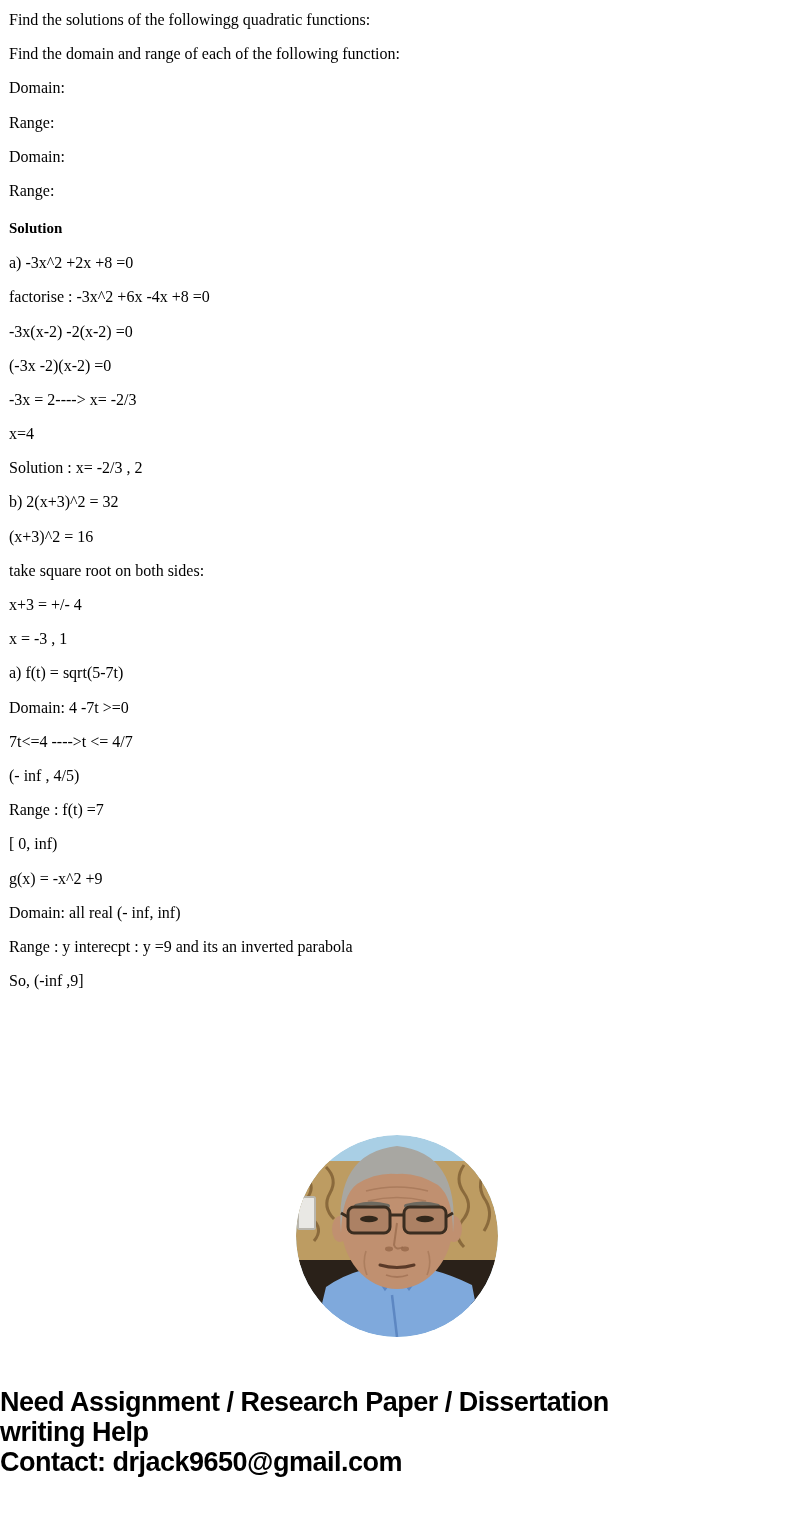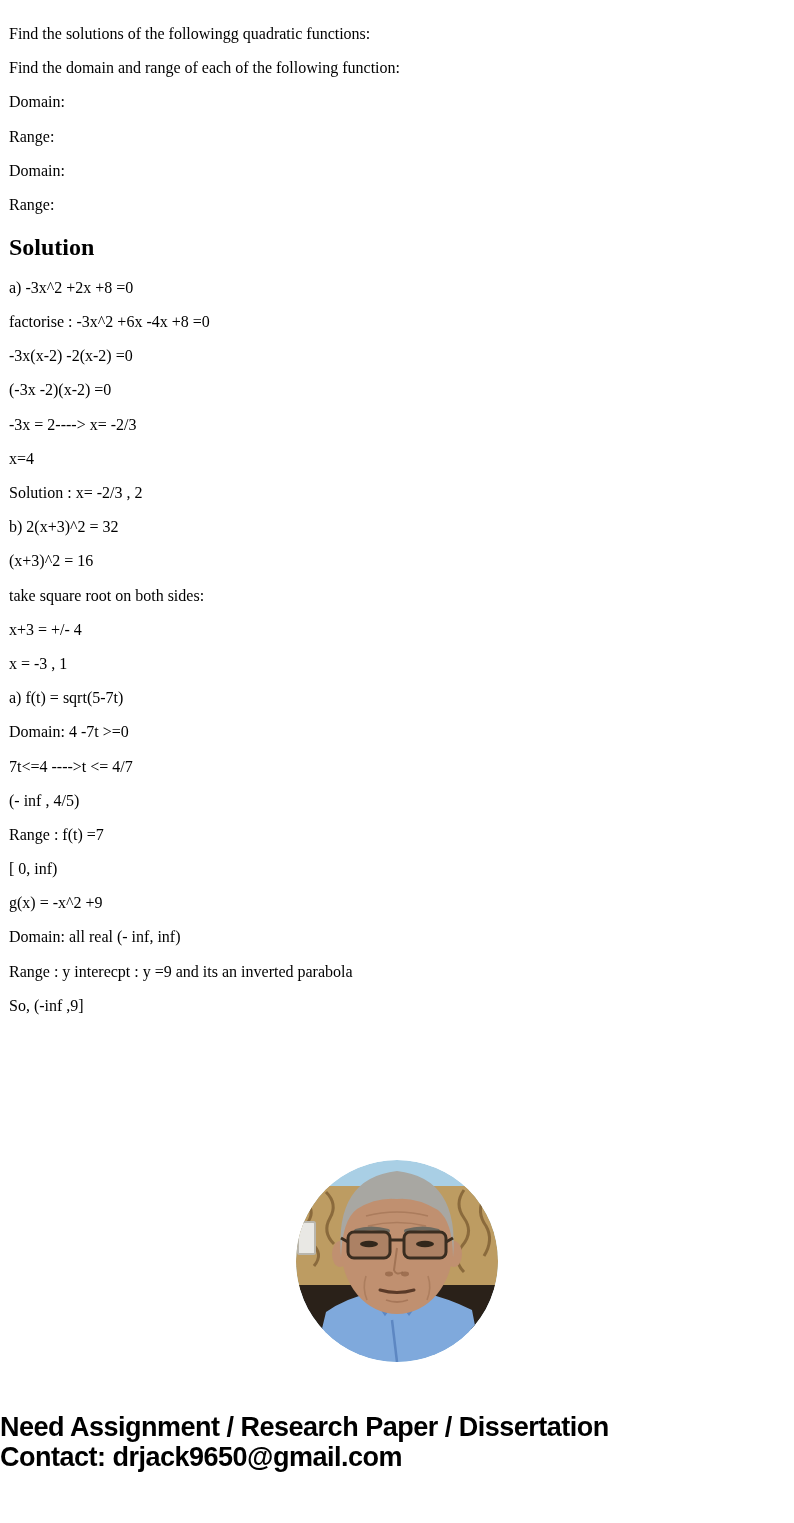--- a/index.html
+++ b/index.html
@@ -5,30 +5,30 @@
   * { box-sizing: border-box; }
   html, body { margin: 0; padding: 0; background: #ffffff; }
   body {
     width: 794px;
     min-height: 1523px;
     font-family: "Liberation Serif", serif;
     color: #000000;
     position: relative;
   }
   .doc {
-    padding: 24px 10px 0 9px;
+    padding: 10px 10px 0 9px;
   }
   .doc-line {
     font-size: 16px;
     line-height: 1.2;
     margin: 0 0 15px 0;
     white-space: pre-wrap;
   }
   .solution-heading {
-    font-size: 24px;
+    font-size: 15px;
     font-weight: 700;
     line-height: 1.2;
     margin: 19px 0 16px 0;
   }
   .avatar-wrap {
     margin-top: 145px;
     display: flex;
     justify-content: center;
   }
   .avatar {
@@ -169,14 +169,15 @@
 
         <path d="M84,130 Q101,135 118,130" fill="none" stroke-width="3" stroke-linecap="round" stroke="#5a3a28"></path>
         <path d="M90,140 Q101,144 112,140" fill="none" stroke-width="1.8" opacity="0.6" stroke="#96684a"></path>
       </g>
     </svg>
   </div>
 </div>
 
 <div class="footer">
   <div>Need Assignment / Research Paper / Dissertation</div>
+  <div>writing Help</div>
   <div>Contact: drjack9650@gmail.com</div>
 </div>
 
 </body></html>

